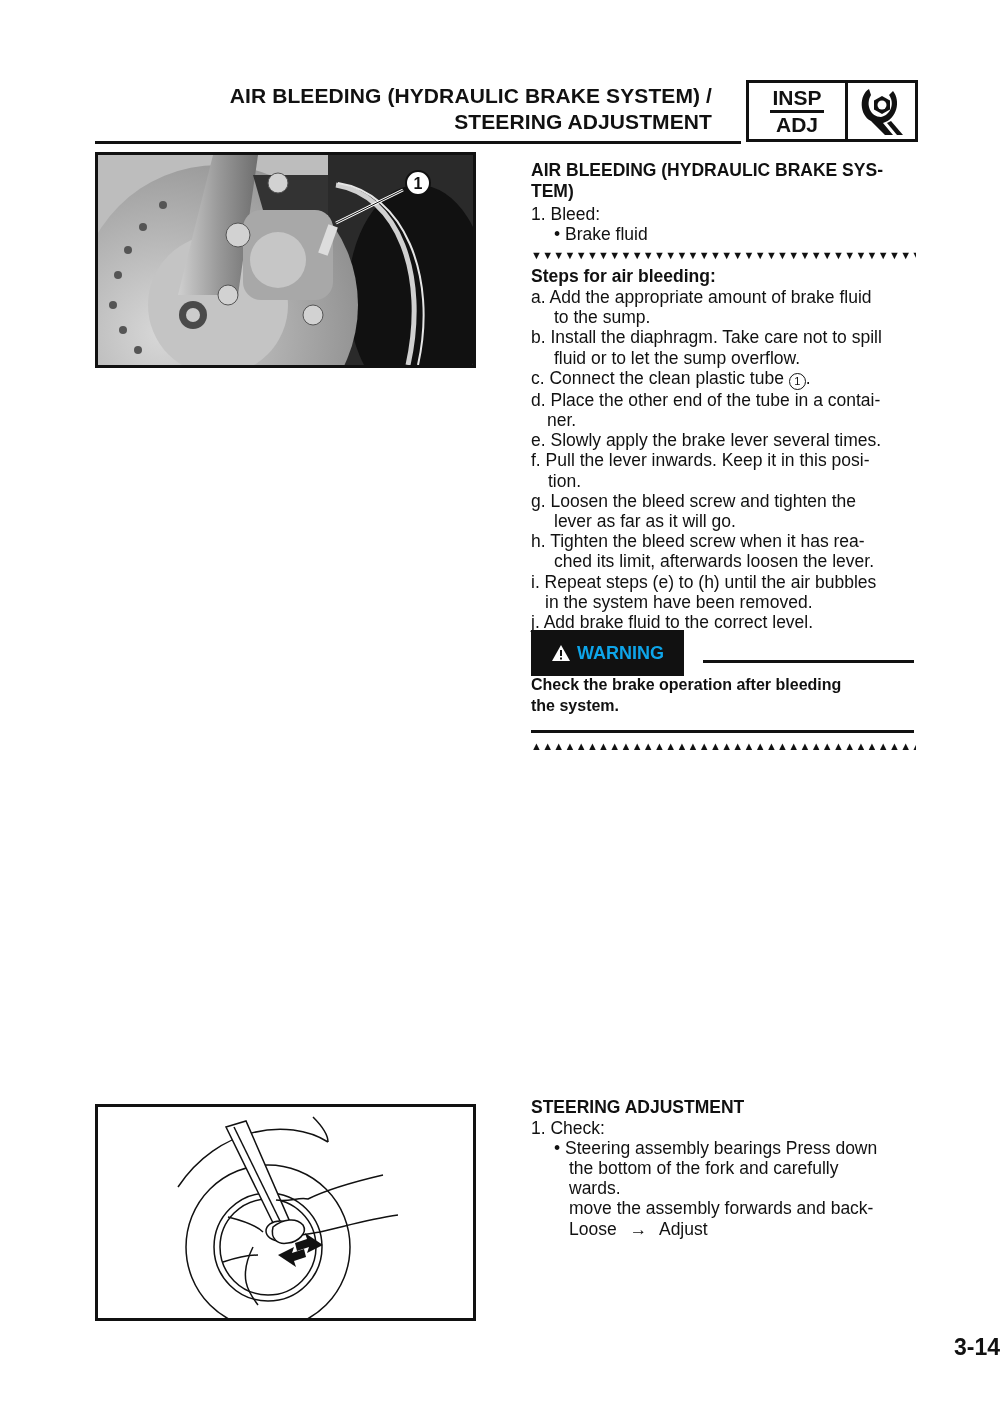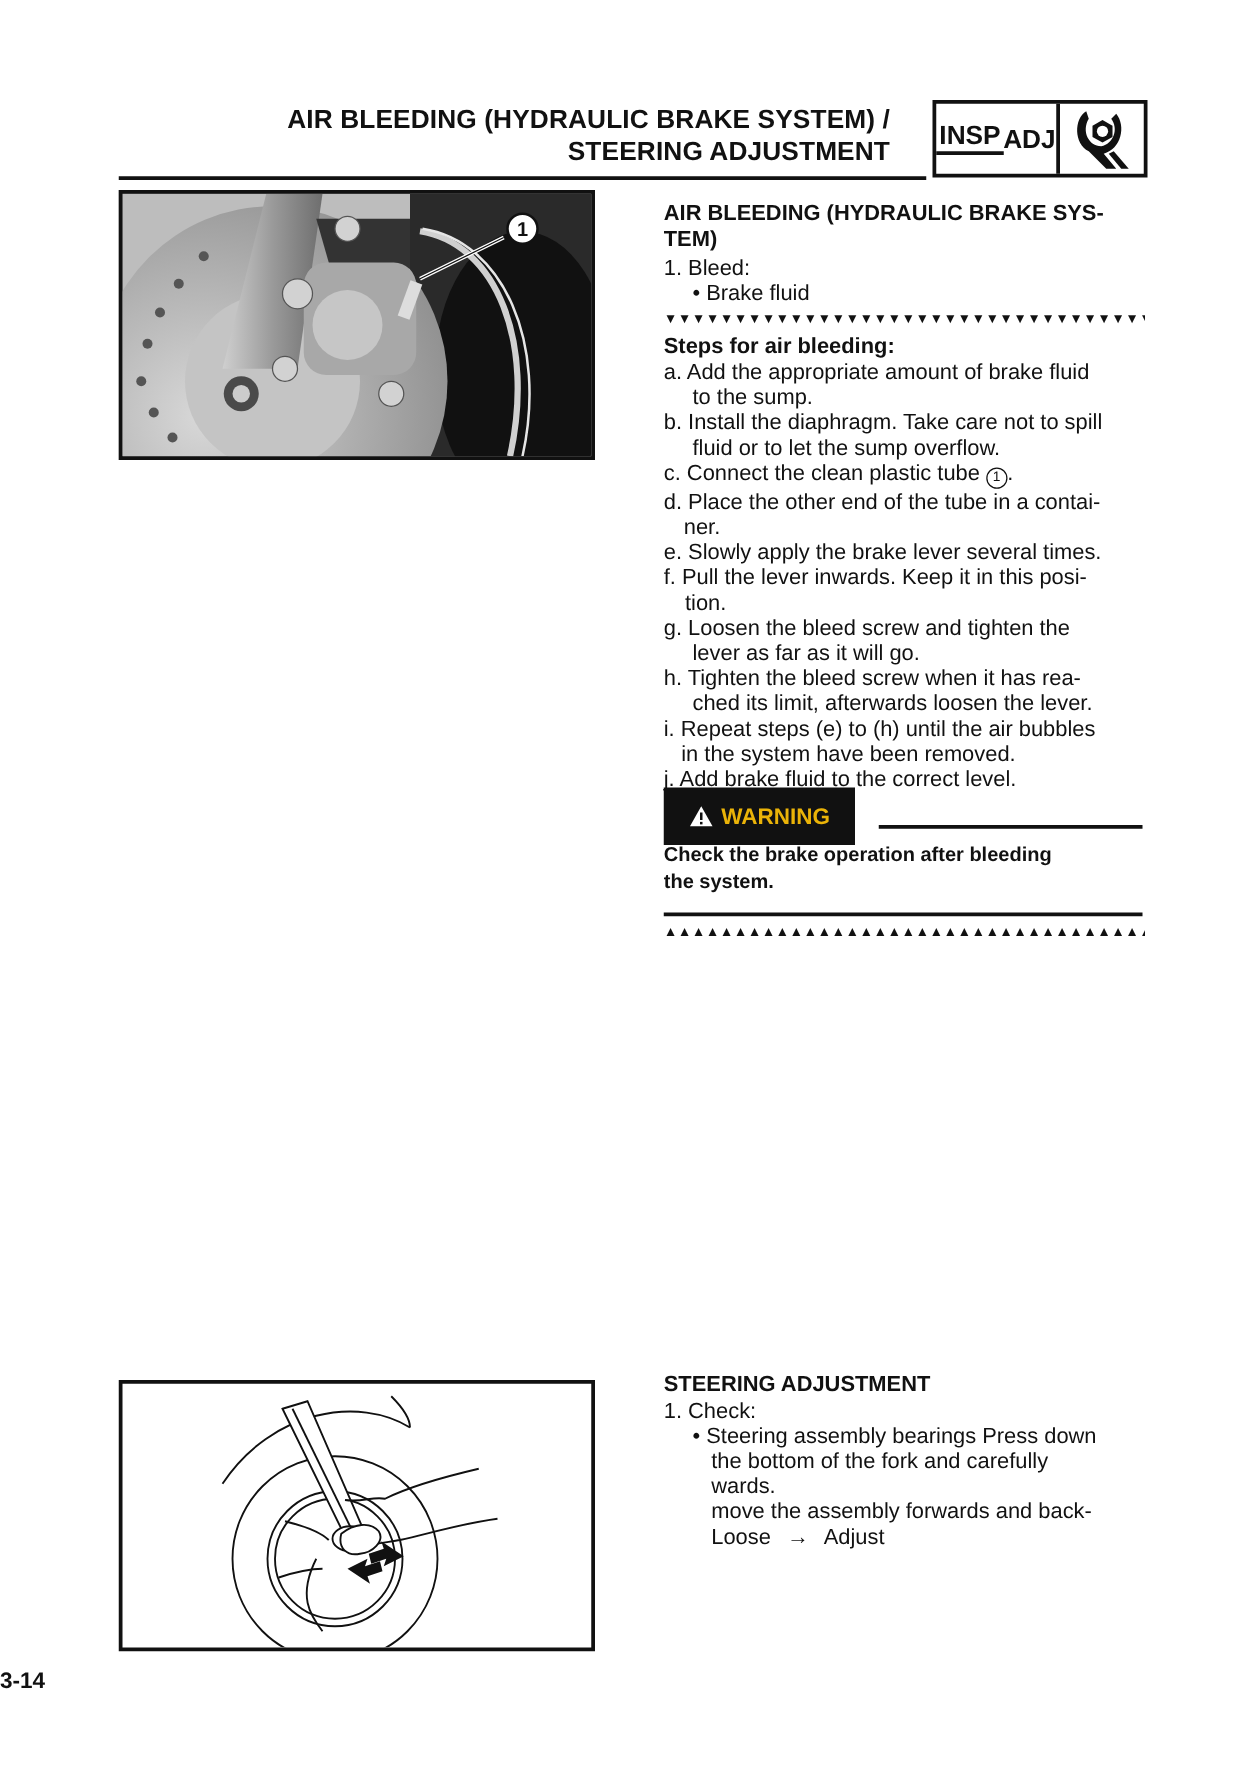--- a/index.html
+++ b/index.html
@@ -13,21 +13,21 @@
     .header-title {
       position: absolute; right: 288px; top: 83px; text-align: right;
       font-weight: bold; font-size: 21px; line-height: 26px; letter-spacing: 0.1px;
     }
     .header-rule { position: absolute; left: 95px; top: 141px; width: 646px; height: 3px; background: #111; }
     .badge {
       position: absolute; left: 746px; top: 80px; width: 172px; height: 62px;
       border: 3px solid #111; box-sizing: border-box; display: flex;
     }
     .badge-text {
-      width: 96px; border-right: 3px solid #111; display: flex; flex-direction: row;
+      width: 96px; border-right: 3px solid #111; display: flex; flex-direction: column;
       align-items: center; justify-content: center; font-weight: bold; font-size: 21px; line-height: 22px;
     }
     .badge-text .top { border-bottom: 3px solid #111; padding: 0 2px 1px 2px; }
     .badge-text .bot { padding-top: 1px; }
     .badge-icon { flex: 1; display: flex; align-items: center; justify-content: center; }
 
     
     .photo-frame {
       position: absolute; border: 3px solid #111; box-sizing: border-box; overflow: hidden;
     }
@@ -37,31 +37,31 @@
     
     .col { position: absolute; left: 531px; width: 385px; font-size: 17.5px; line-height: 20.2px; }
     .h-sec { font-weight: bold; font-size: 17.5px; line-height: 20.5px; }
     .step { margin: 0; }
     .indent1 { padding-left: 23px; }
     .bullet { padding-left: 23px; }
     .tri-row {
       font-size: 11px; letter-spacing: 0.3px; line-height: 14px; white-space: nowrap; overflow: hidden; width: 385px;
     }
     .warn-box {
-      position: absolute; left: 531px; top: 630px; width: 153px; height: 46px; background: #111; color: #eab308;
+      position: absolute; left: 531px; top: 630px; width: 153px; height: 46px; background: #111; color: #0ea5e9;
       display: flex; align-items: center; justify-content: center; gap: 6px;
       font-weight: bold; font-size: 18px;
     }
     .warn-rule { position: absolute; height: 3px; background: #111; }
     .warn-text { position: absolute; left: 531px; top: 674px; width: 385px; font-weight: bold; font-size: 16px; line-height: 21px; }
     .circ-num {
       display: inline-block; width: 15px; height: 15px; border: 1px solid #111; border-radius: 50%;
       font-size: 11px; line-height: 15px; text-align: center; text-indent: 0; vertical-align: -1px;
     }
-    .page-num { position: absolute; left: 0; width: 1000px; top: 1334px; text-align: left; font-weight: bold; font-size: 18px; }
+    .page-num { position: absolute; left: 0; width: 1000px; top: 1334px; text-align: right; font-weight: bold; font-size: 23px; }
   </style>
 </head>
 <body>
 
 <div class="header-title">
   <div>AIR BLEEDING (HYDRAULIC BRAKE SYSTEM) /</div>
   <div>STEERING ADJUSTMENT</div>
 </div>
 <div class="header-rule"></div>
 <div class="badge">

